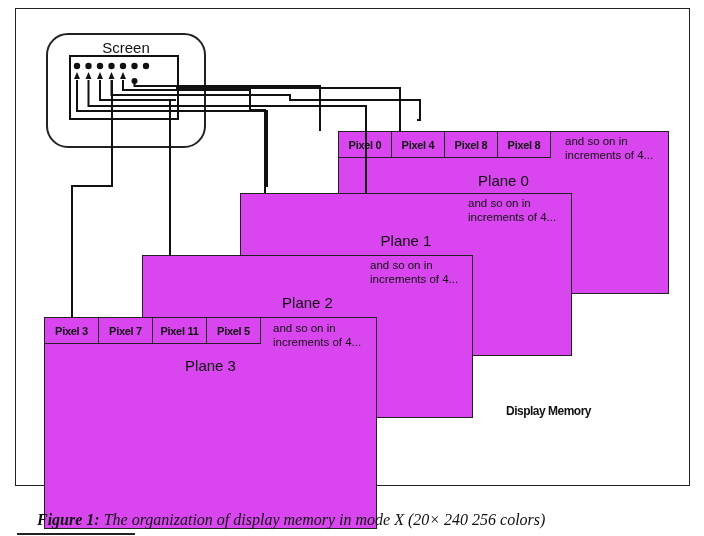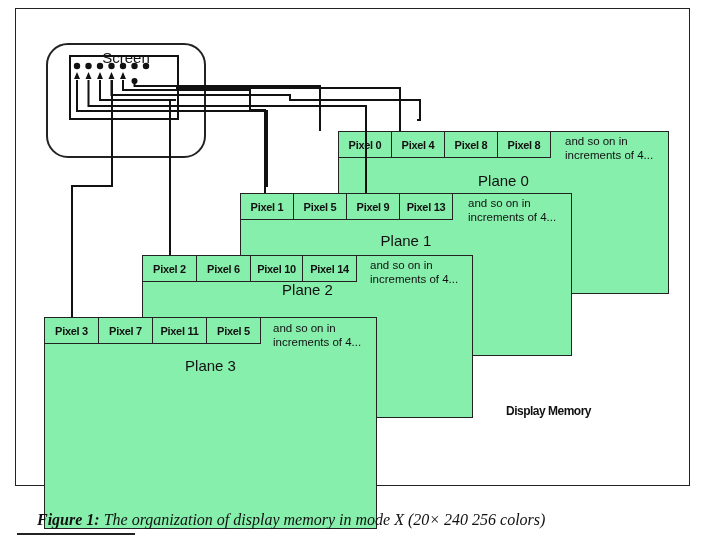--- a/index.html
+++ b/index.html
@@ -1,20 +1,20 @@
 <!DOCTYPE html>
 <html><head>
 <meta charset="utf-8">
 <style>
   html, body { margin:0; padding:0; background:#fff; }
   body { width:704px; height:536px; position:relative; overflow:hidden; font-family:"Liberation Sans", sans-serif; color:#111; }
   .frame { position:absolute; left:15px; top:8px; width:675px; height:478px; border:1.5px solid #222; box-sizing:border-box; }
-  .screen { position:absolute; left:46px; top:43px; width:160px; height:115px; border:2px solid #222; border-radius:22px; box-sizing:border-box; }
+  .screen { position:absolute; left:46px; top:33px; width:160px; height:115px; border:2px solid #222; border-radius:22px; box-sizing:border-box; }
   .screen-title { position:absolute; left:0; width:100%; top:4px; text-align:center; font-size:15px; }
-  .plane { position:absolute; background:#86efac; border:1.5px solid #222; box-sizing:border-box; }
+  .plane { position:absolute; background:#d946ef; border:1.5px solid #222; box-sizing:border-box; }
   .cells { position:absolute; left:0; top:0; display:flex; }
   .cell { height:26px; border-right:1.5px solid #222; border-bottom:1.5px solid #222; box-sizing:border-box; font-size:11px; font-weight:bold; display:flex; align-items:center; justify-content:center; letter-spacing:-0.3px; }
   .note { position:absolute; font-size:11.5px; line-height:14px; }
   .plane-label { position:absolute; font-size:15px; width:100%; text-align:center; }
   .dm-label { position:absolute; left:506px; top:404px; font-size:12px; font-weight:bold; letter-spacing:-0.5px; }
   .caption { position:absolute; left:17px; top:511px; font-family:"Liberation Serif", serif; font-size:16px; font-style:italic; white-space:nowrap; }
   .caption b { font-style:italic; font-weight:bold;margin-left:20px; }
   .caption-rule { position:absolute; left:17px; top:533px; width:118px; height:2px; background:#222; }
   svg.wires { position:absolute; left:0; top:0; }
 </style>
@@ -31,45 +31,33 @@
     <div class="cell" style="width:53px;">Pixel 8</div>
   </div>
   <div class="note" style="left:226px; top:2px;">
       <div>and so on in</div>
       <div>increments of 4...</div>
     </div>
   <div class="plane-label" style="top:40px;">Plane 0</div>
 </div>
 
 <div class="plane" style="left:240px; top:193px; width:332px; height:163px;">
-  <div class="cells">
-    <div class="cell" style="width:53px;">Pixel 1</div>
-    <div class="cell" style="width:53px;">Pixel 5</div>
-    <div class="cell" style="width:53px;">Pixel 9</div>
-    <div class="cell" style="width:53px;">Pixel 13</div>
-  </div>
   <div class="note" style="left:227px; top:2px;">
       <div>and so on in</div>
       <div>increments of 4...</div>
     </div>
   <div class="plane-label" style="top:38px;">Plane 1</div>
 </div>
 
 <div class="plane" style="left:142px; top:255px; width:331px; height:163px;">
-  <div class="cells">
-    <div class="cell" style="width:54px;">Pixel 2</div>
-    <div class="cell" style="width:54px;">Pixel 6</div>
-    <div class="cell" style="width:52px;">Pixel 10</div>
-    <div class="cell" style="width:54px;">Pixel 14</div>
-  </div>
   <div class="note" style="left:227px; top:2px;">
       <div>and so on in</div>
       <div>increments of 4...</div>
     </div>
-  <div class="plane-label" style="top:25px;">Plane 2</div>
+  <div class="plane-label" style="top:38px;">Plane 2</div>
 </div>
 
 <div class="plane" style="left:44px; top:317px; width:333px; height:212px;">
   <div class="cells">
     <div class="cell" style="width:54px;">Pixel 3</div>
     <div class="cell" style="width:54px;">Pixel 7</div>
     <div class="cell" style="width:54px;">Pixel 11</div>
     <div class="cell" style="width:54px;">Pixel 5</div>
   </div>
   <div class="note" style="left:228px; top:3px;">

